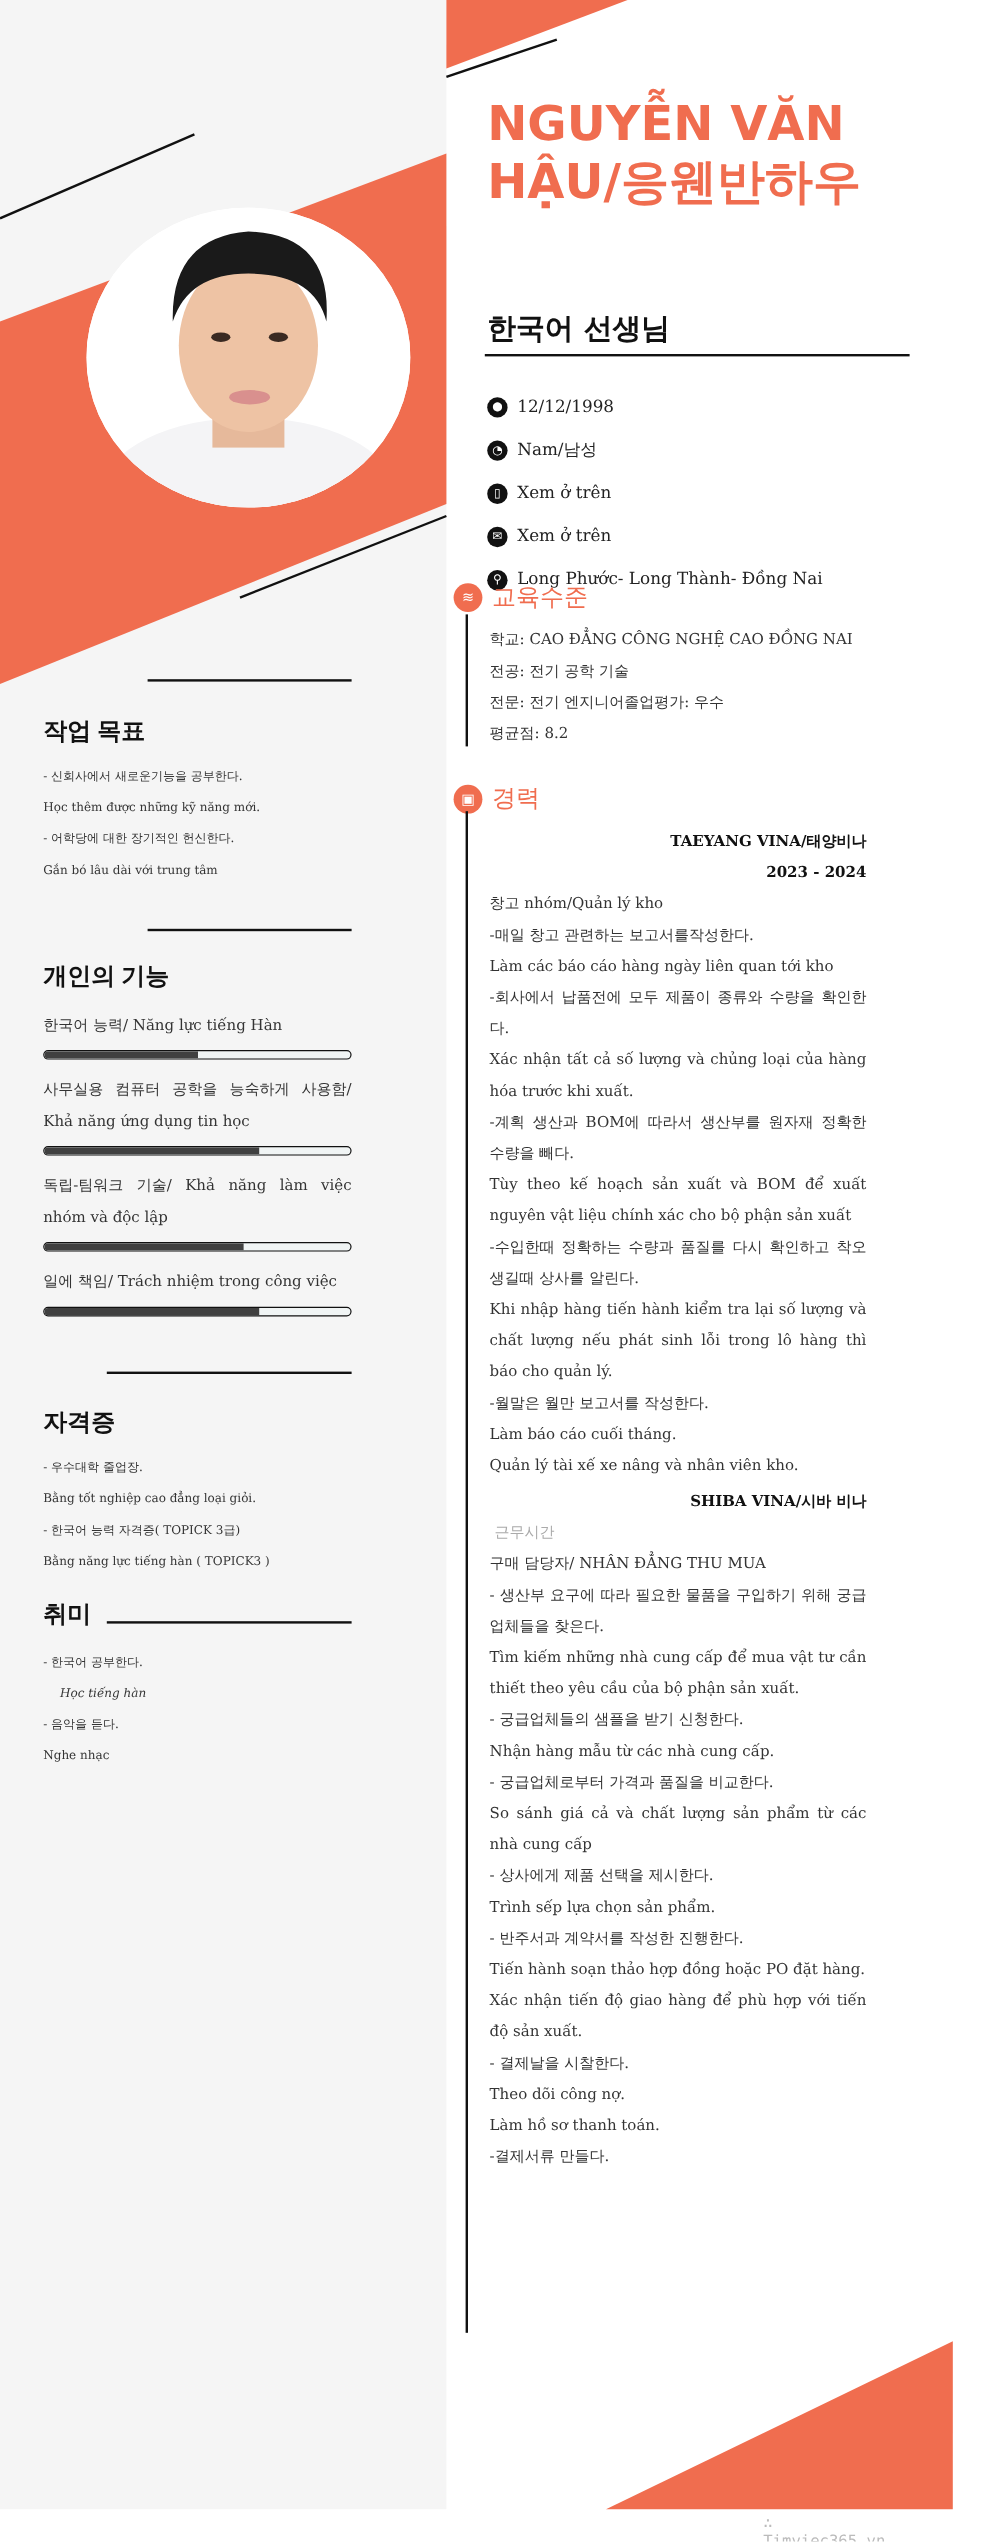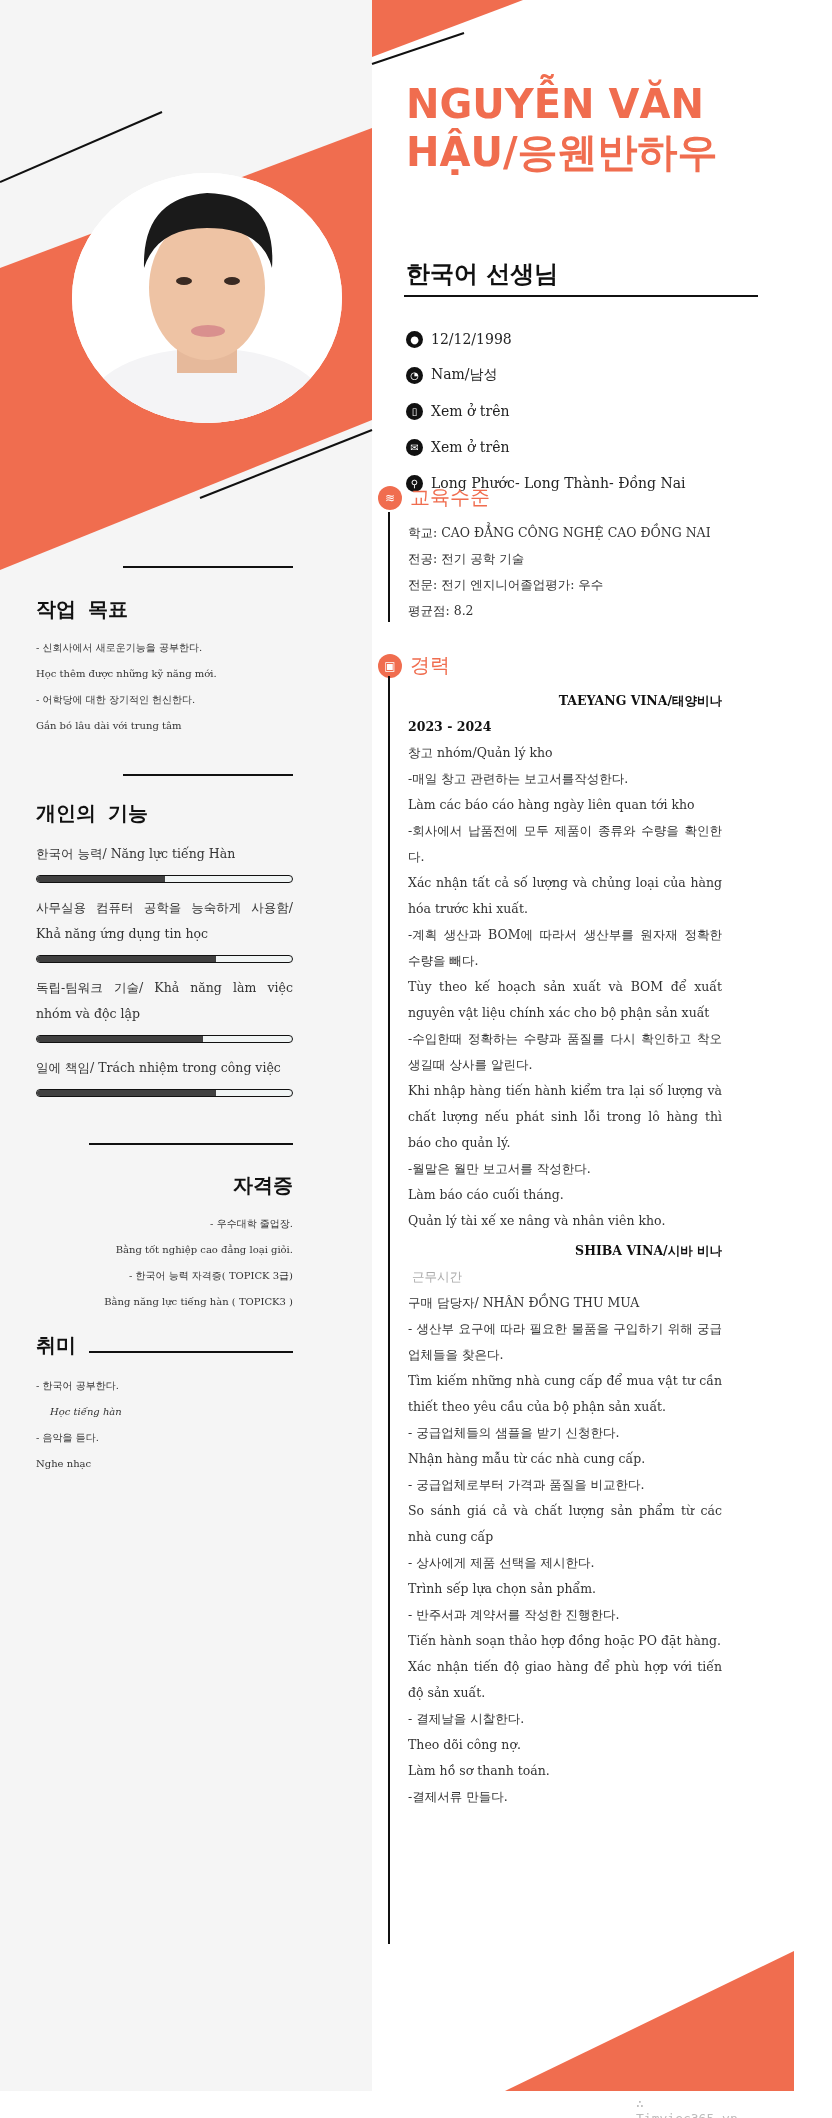--- a/index.html
+++ b/index.html
@@ -28,25 +28,25 @@
   .sec-head .ic { width: 24px; height: 24px; border-radius: 50%; background: #f06d4f; margin-right: 8px;
                   display: flex; align-items: center; justify-content: center; color: #fff; font-size: 12px; }
   .vline { position: absolute; left: 388px; width: 2px; background: #111; }
 
   .edu { position: absolute; left: 408px; top: 520px; font-size: 12.5px; color: #333; }
   .edu div { height: 26px; line-height: 26px; }
 
   .exp { position: absolute; left: 408px; top: 688px; width: 314px; font-size: 12.5px; color: #333; }
   .exp .line { line-height: 26px; text-align: justify; }
   .exp .company { font-weight: bold; color: #111; line-height: 26px; text-align: right; }
-  .exp .period { font-weight: bold; color: #111; line-height: 26px; }
+  .exp .period { font-weight: bold; color: #111; line-height: 26px; text-align: right; }
   .exp .muted { color: #aaa; line-height: 26px; padding-left: 4px; }
 
   .lsec { position: absolute; left: 36px; width: 257px; }
-  .lsec h3 { font-family: Liberation Mono, monospace; font-size: 20px; font-weight: bold; color: #111; }
+  .lsec h3 { font-family: Liberation Serif, serif; font-size: 20px; font-weight: bold; color: #111; }
   .lsec .txt { font-size: 10px; color: #333; line-height: 26px; }
   .rule { position: absolute; height: 2px; background: #111; }
 
   .skill-label { font-size: 12.5px; color: #333; line-height: 26px; text-align: justify; }
   .bar { height: 8px; border: 1.5px solid #111; border-radius: 5px; background: #f0f4f4; margin: 8px 0 12px 0; overflow: hidden; }
   .bar .fill { height: 100%; background: #404040; }
 
   .watermark { position: absolute; left: 636px; top: 2096px; font-family: "DejaVu Sans Mono", monospace;
                font-size: 13px; color: #bbb; }
 </style>
@@ -135,21 +135,21 @@
       <div class="line">Tùy theo kế hoạch sản xuất và BOM để xuất nguyên vật liệu chính xác cho bộ phận sản xuất</div>
       <div class="line">-수입한때 정확하는 수량과 품질를 다시 확인하고 착오생길때 상사를 알린다.</div>
       <div class="line">Khi nhập hàng tiến hành kiểm tra lại số lượng và chất lượng nếu phát sinh lỗi trong lô hàng thì báo cho quản lý.</div>
       <div class="line">-월말은 월만 보고서를 작성한다.</div>
       <div class="line">Làm báo cáo cuối tháng.</div>
       <div class="line">Quản lý tài xế xe nâng và nhân viên kho.</div>
     </div>
     <div style="margin-top:4px;">
       <div class="company">SHIBA VINA/시바 비나</div>
       <div class="muted">근무시간</div>
-      <div class="line">구매 담당자/ NHÂN ĐỒNG THU MUA</div>
+      <div class="line">구매 담당자/ NHÂN ĐẲNG THU MUA</div>
       <div class="line">- 생산부 요구에 따라 필요한 물품을 구입하기 위해 궁급업체들을 찾은다.</div>
       <div class="line">Tìm kiếm những nhà cung cấp để mua vật tư cần thiết theo yêu cầu của bộ phận sản xuất.</div>
       <div class="line">- 궁급업체들의 샘플을 받기 신청한다.</div>
       <div class="line">Nhận hàng mẫu từ các nhà cung cấp.</div>
       <div class="line">- 궁급업체로부터 가격과 품질을 비교한다.</div>
       <div class="line">So sánh giá cả và chất lượng sản phẩm từ các nhà cung cấp</div>
       <div class="line">- 상사에게 제품 선택을 제시한다.</div>
       <div class="line">Trình sếp lựa chọn sản phẩm.</div>
       <div class="line">- 반주서과 계약서를 작성한 진행한다.</div>
       <div class="line">Tiến hành soạn thảo hợp đồng hoặc PO đặt hàng.</div>
@@ -195,21 +195,21 @@
     </div>
     <div>
       <div class="skill-label">일에 책임/ Trách nhiệm trong công việc</div>
       <div class="bar">
           <div class="fill" style="width: 70%;"></div>
         </div>
     </div>
   </div>
 
   <div class="rule" style="left:89px; top:1143px; width:204px;"></div>
-  <div class="lsec" style="top:1172px;text-align:right;">
+  <div class="lsec" style="top:1172px;">
     <h3>자격증</h3>
     <div style="height:12px"></div>
     <div class="txt">- 우수대학 줄업장.</div>
     <div class="txt">Bằng tốt nghiệp cao đẳng loại giỏi.</div>
     <div class="txt">- 한국어 능력 자격증( TOPICK 3급)</div>
     <div class="txt">Bằng năng lực tiếng hàn ( TOPICK3 )</div>
   </div>
 
   <div class="lsec" style="top:1332px;">
     <h3>취미</h3>

